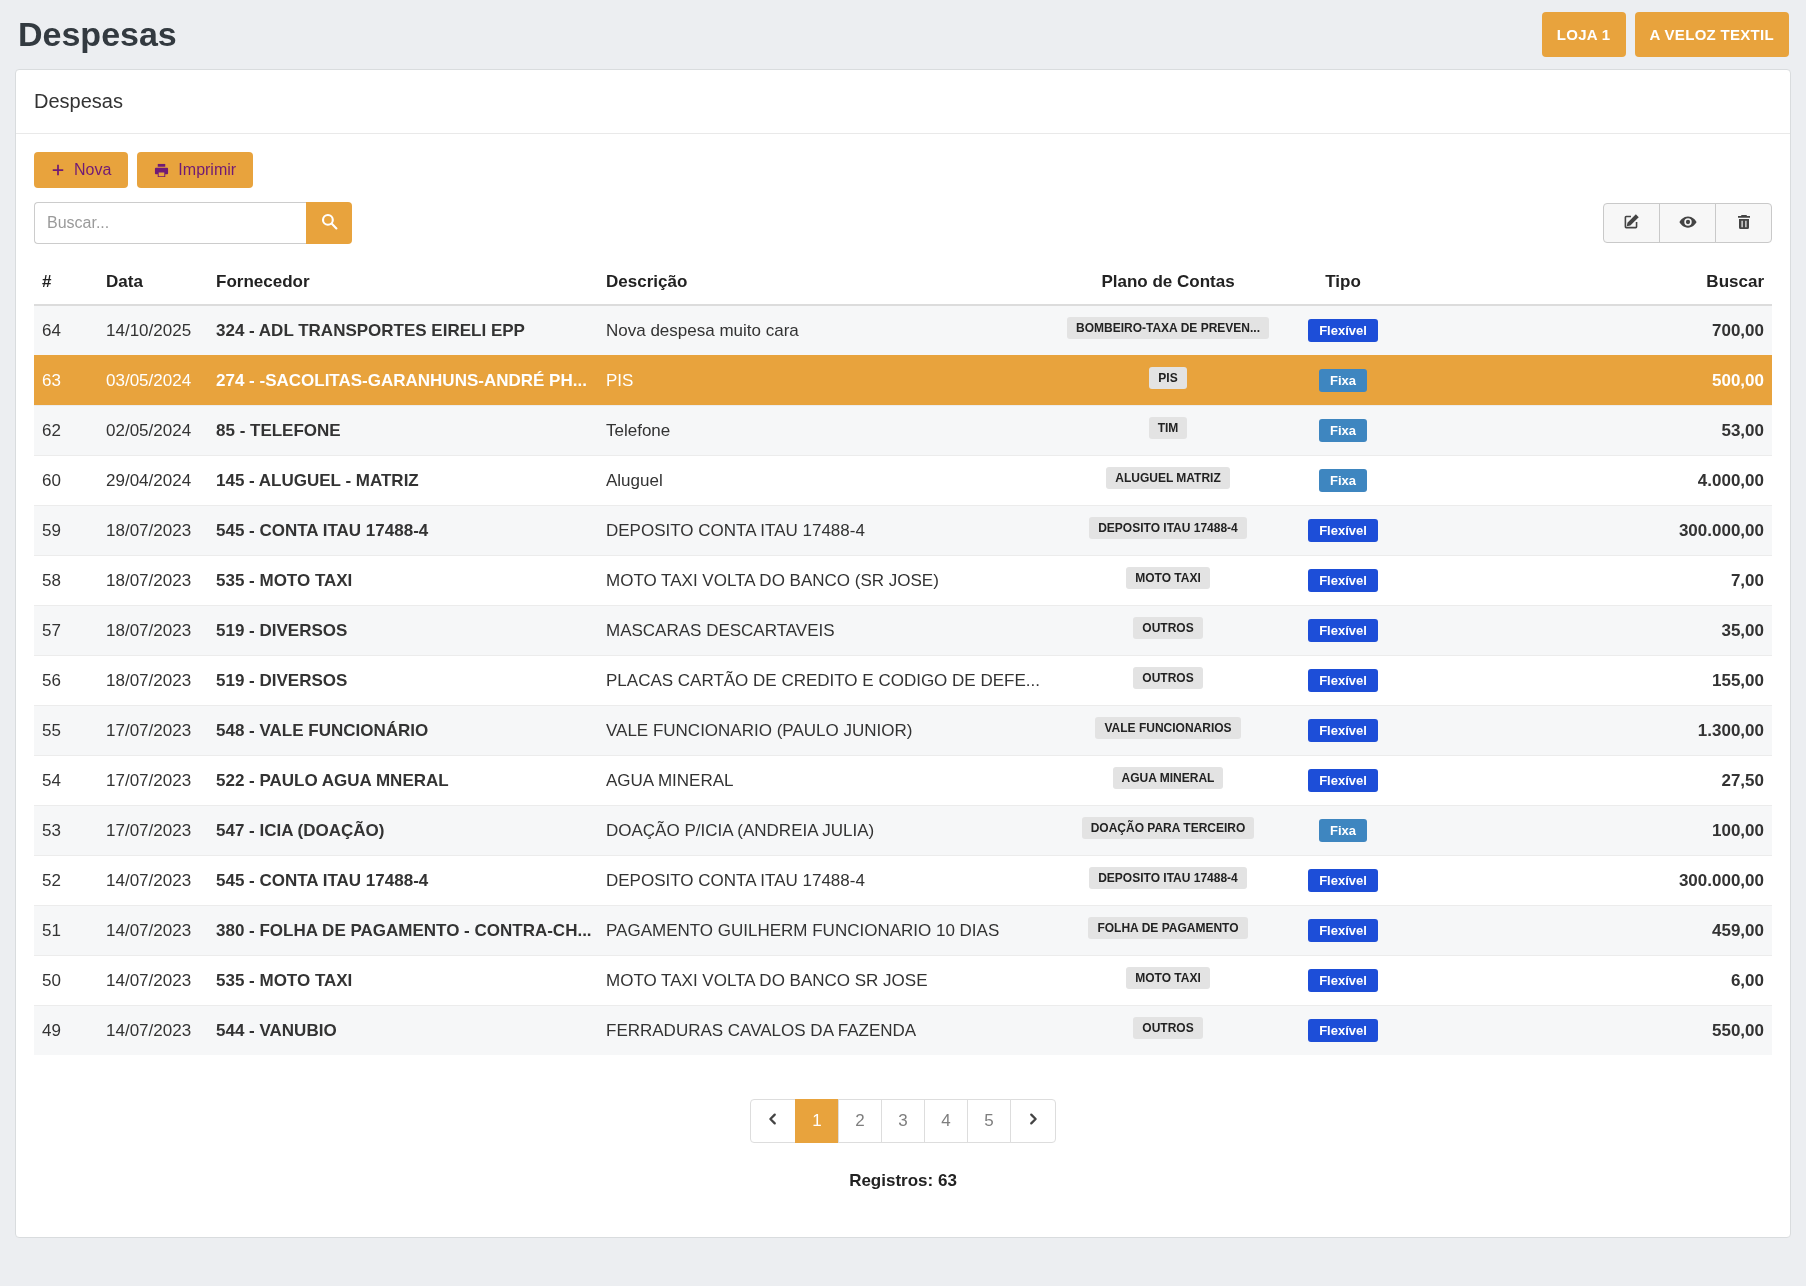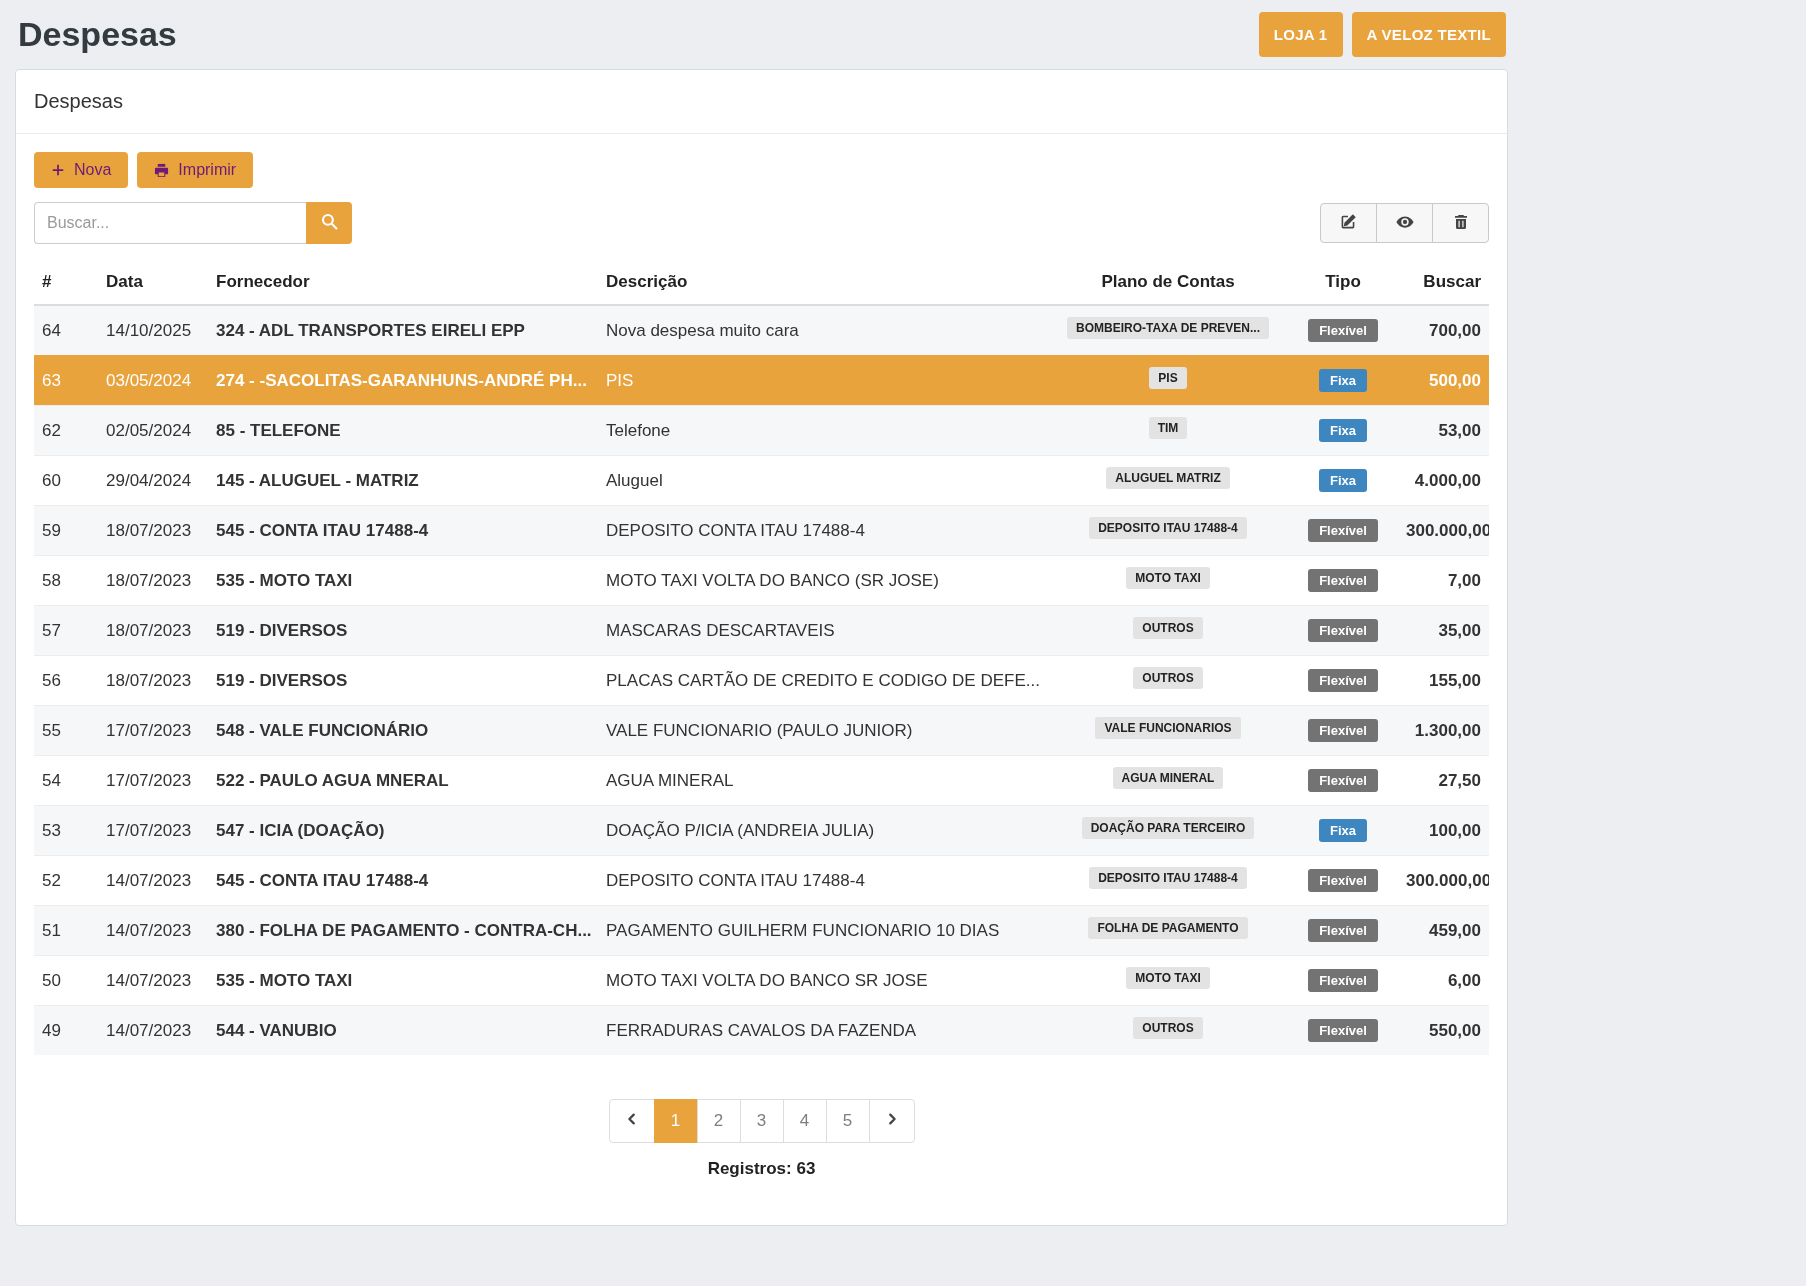--- a/index.html
+++ b/index.html
@@ -2,21 +2,21 @@
 <html><head>
 <meta charset="utf-8">
 <style>
   * { box-sizing: border-box; }
   html, body {
     margin: 0; padding: 0;
     background: #eceef1;
     font-family: "Liberation Sans", "DejaVu Sans", sans-serif;
     width: 1806px; min-height: 1286px;
   }
-  .container { width: 1493px; margin-left: 15px; }
+  .container { width: 1776px; margin-left: 15px; }
 
   
   .topbar {
     display: flex; justify-content: space-between; align-items: center;
     padding: 12px 2px 12px 3px;
   }
   .topbar h1 {
     margin: 0; font-size: 34px; font-weight: 600; color: #333a40;
   }
   .topbar-buttons { display: flex; gap: 9px; }
@@ -97,39 +97,39 @@
 
   .plan-badge {
     display: inline-block; background: #e3e3e3; color: #222;
     font-size: 12px; font-weight: 700; padding: 4px 9px; border-radius: 3px;
     max-width: 100%; overflow: hidden; white-space: nowrap; text-align: center;
   }
   .type-badge {
     display: inline-block; color: #fff; font-size: 13px; font-weight: 700;
     padding: 4px 11px; border-radius: 3px;
   }
-  .badge-flexivel { background: #737373; text-align: right; }
+  .badge-flexivel { background: #1d4ed8; text-align: right; }
   .badge-fixa { background: #3e86c0; }
 
   
   .pagination { display: flex; justify-content: center; margin-top: 44px; }
   .pages { display: flex; }
   .page-btn {
     min-width: 44px; height: 44px; padding: 0 15px; background: #fff;
     border: 1px solid #ddd; margin-left: -1px; cursor: pointer;
     display: flex; align-items: center; justify-content: center;
     font-family: inherit; font-size: 17px; color: #7e7e7e;
   }
   .page-btn.active { background: #e8a33d; border-color: #e8a33d; color: #fff; }
   .page-btn.nav { color: #444; }
   .page-btn.first { border-radius: 4px 0 0 4px; margin-left: 0; }
   .page-btn.last { border-radius: 0 4px 4px 0; }
 
   .records {
-    text-align: center; margin-top: 16px; font-size: 17px;
+    text-align: center; margin-top: 28px; font-size: 17px;
     font-weight: 700; color: #222;
   }
 </style>
 </head>
 <body>
 
 <div class="container">
 
   <div class="topbar">
     <h1>Despesas</h1>

